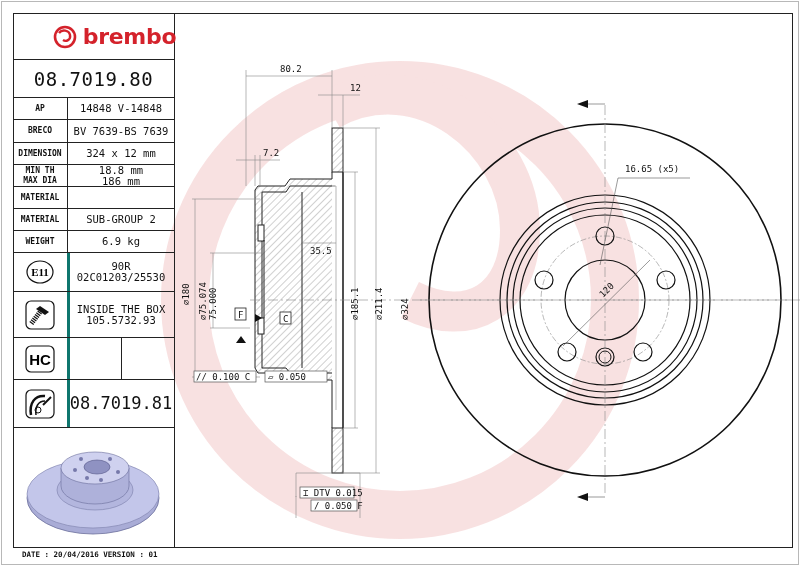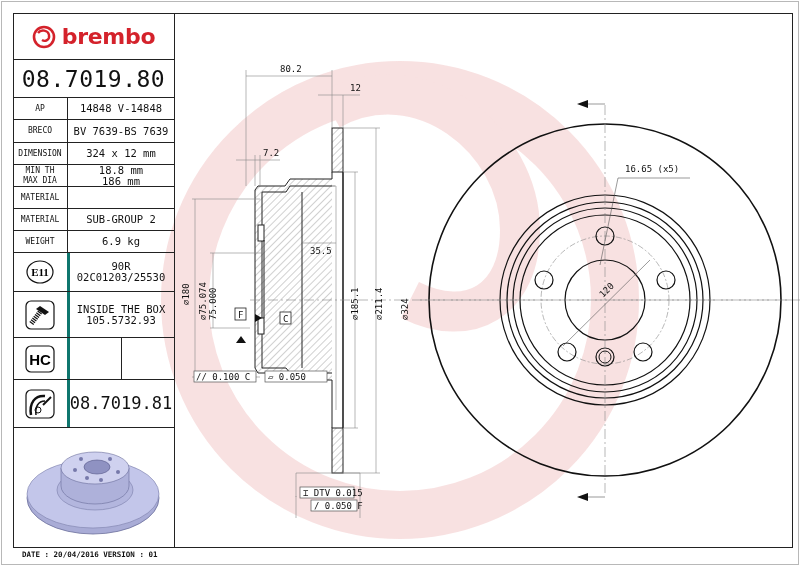--- a/index.html
+++ b/index.html
@@ -1,25 +1,25 @@
 <!DOCTYPE html>
 <html><head>
 <meta charset="utf-8">
 <style>
   html, body { margin:0; padding:0; background:#ffffff; }
   body { width:800px; height:566px; position:relative; overflow:hidden; font-family:"Liberation Sans", sans-serif; color:#111; }
   .outer { position:absolute; left:1px; top:1px; width:796px; height:562px; border:1px solid #b8b8b8; }
   .frame { position:absolute; left:13px; top:13px; width:778px; height:533px; border:1px solid #222; }
   .leftcol { position:absolute; left:13px; top:13px; width:161px; height:534px; border-right:1px solid #222; }
   .row { position:absolute; left:0; width:161px; border-bottom:1px solid #222; box-sizing:border-box; }
-  .lbl { position:absolute; left:0; top:0; bottom:0; width:54px; border-right:1px solid #222; display:flex; align-items:center; justify-content:center; text-align:center; font-family:"DejaVu Sans Mono", monospace; font-size:8px; font-weight:normal; line-height:10px; }
+  .lbl { position:absolute; left:0; top:0; bottom:0; width:54px; border-right:1px solid #222; display:flex; align-items:center; justify-content:center; text-align:center; font-family:"DejaVu Sans Mono", monospace; font-size:8px; font-weight:bold; line-height:10px; }
   .val { position:absolute; left:55px; right:0; top:0; bottom:0; display:flex; flex-direction:column; align-items:center; justify-content:center; text-align:center; font-family:"DejaVu Sans Mono", monospace; font-size:10.5px; line-height:11px; }
-  .big { font-family:"DejaVu Sans Mono", monospace; font-size:23px; letter-spacing:0.5px; }
+  .big { font-family:"DejaVu Sans Mono", monospace; font-size:19px; letter-spacing:0.5px; }
   .mid { font-family:"DejaVu Sans Mono", monospace; font-size:17px; }
-  .logo { position:absolute; left:0; top:0; width:161px; height:47px; display:flex; align-items:center; justify-content:center; gap:6px; }
+  .logo { position:absolute; left:0; top:0; width:161px; height:47px; display:flex; align-items:center; justify-content:center; gap:6px;padding-left:21px; }
   .logo-text { color:#d4222b; font-family:"DejaVu Sans", sans-serif; font-weight:bold; font-size:22px; letter-spacing:-0.3px; }
   .iconbox { position:absolute; left:0; top:0; bottom:0; width:54px; border-right:3px solid #0f766e; display:flex; align-items:center; justify-content:center; }
   .footer { position:absolute; left:22px; top:550px; font-family:"DejaVu Sans Mono", monospace; font-size:7.5px; font-weight:bold; }
   .drawing { position:absolute; left:0; top:0; width:800px; height:566px; pointer-events:none; }
   .dim { font-family:"DejaVu Sans Mono", monospace; font-size:9px; fill:#111; }
 </style>
 </head>
 <body>
 
 <div class="outer"></div>

